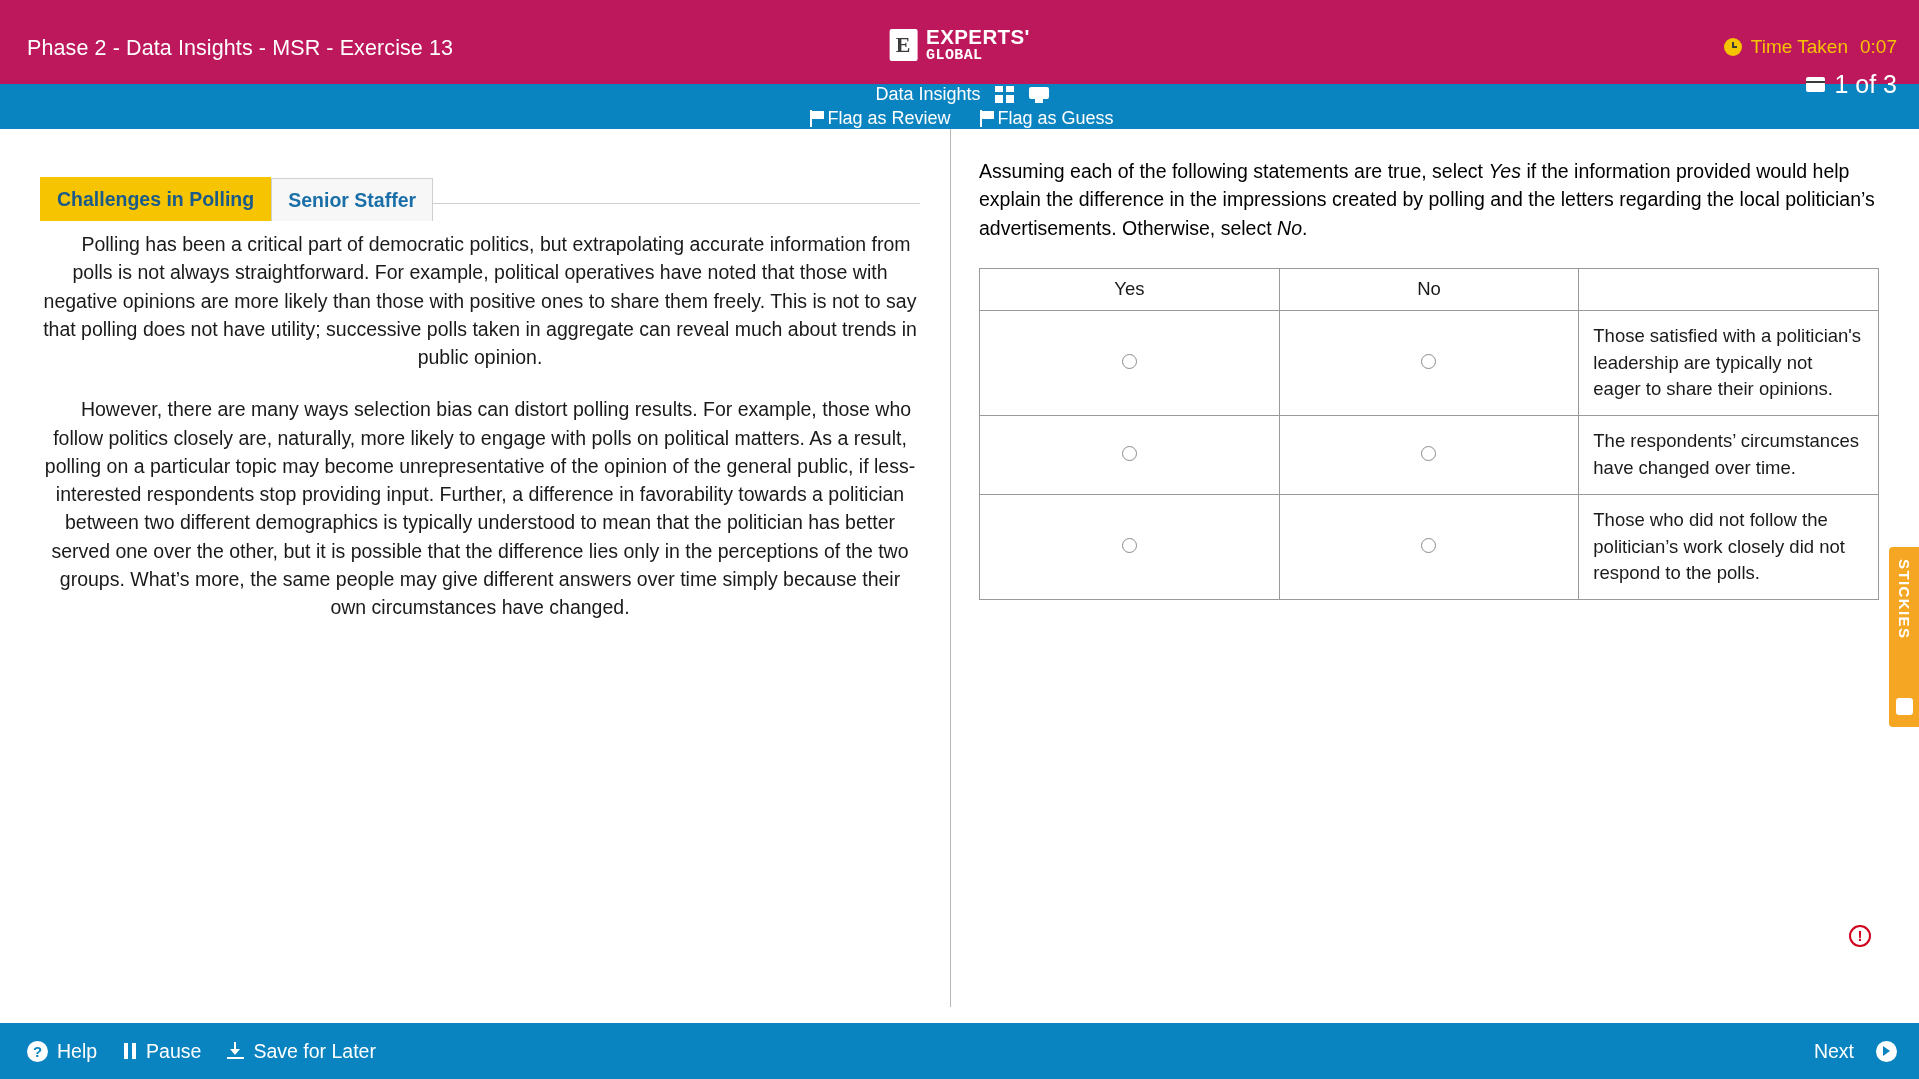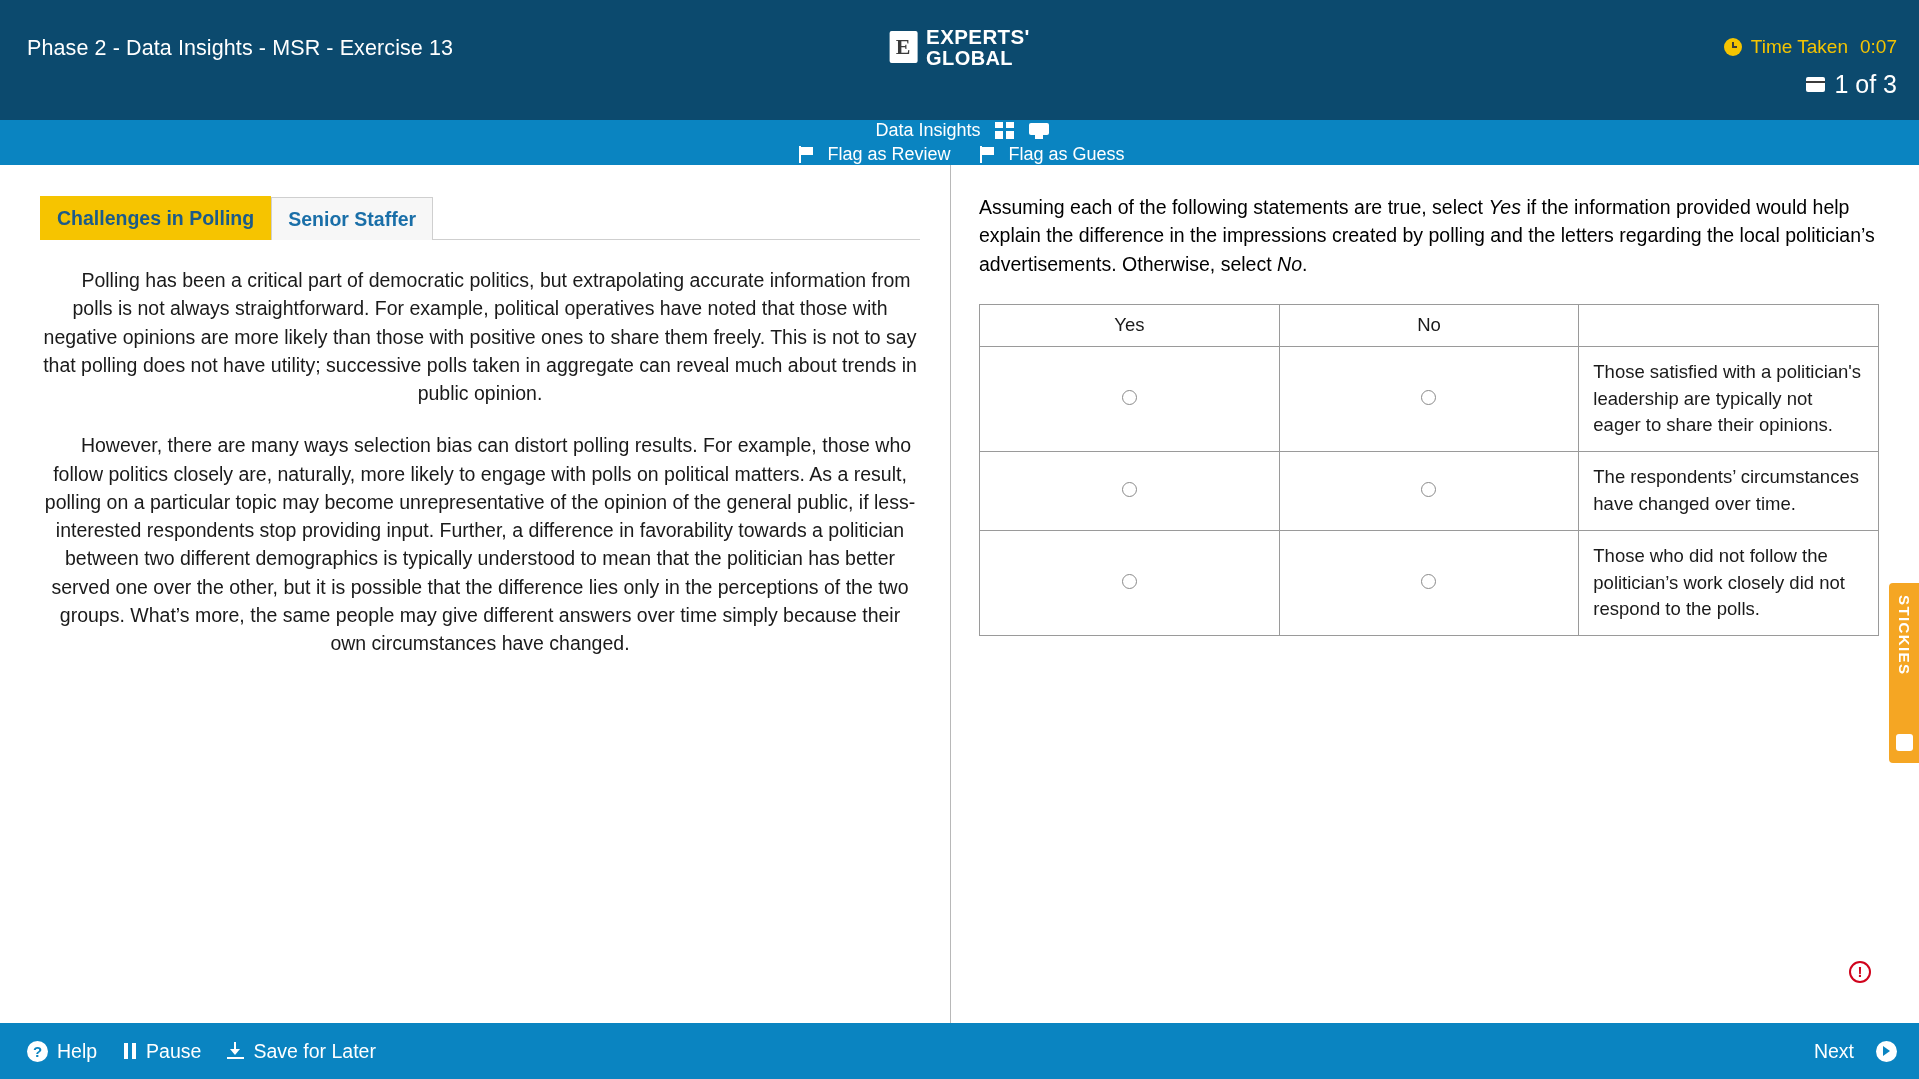--- a/index.html
+++ b/index.html
@@ -7,22 +7,22 @@
     margin: 0; padding: 0;
     width: 1919px; height: 1079px;
     background: #ffffff;
     font-family: "Liberation Sans", sans-serif;
     overflow: hidden;
   }
 
   
   .topbar {
     position: relative;
-    height: 120px;
-    background: #0c4a6e;
+    height: 84px;
+    background: #be185d;
     color: #ffffff;
     display: flex;
     align-items: flex-start;
   }
   .exercise-title {
     position: absolute;
     left: 27px;
     top: 36px;
     font-size: 21.5px;
     color: #ffffff;
@@ -47,21 +47,21 @@
     text-align: center;
     border-radius: 2px;
     font-family: "Liberation Serif", serif;
   }
   .brand-words {
     line-height: 1.0;
     font-weight: bold;
     font-size: 20.5px;
     letter-spacing: .4px;
   }
-  .brand-words .l2 { font-size: 20px; }
+  .brand-words .l2 { font-size: 15px; font-family: Liberation Mono, monospace; }
 
   .timer-wrap {
     position: absolute;
     right: 22px;
     top: 36px;
     text-align: right;
     color: #f5c400;
     font-size: 19px;
   }
   .timer-row {
@@ -131,21 +131,21 @@
   }
   .screen-icon::before{
     content:""; position:absolute; left:0; top:1px; width:20px; height:12px;
     background:#ffffff; border-radius:2px;
   }
   .screen-icon::after{
     content:""; position:absolute; left:6px; top:13px; width:8px; height:4px;
     background:#ffffff;
   }
   .sec-right { display:flex; align-items:center; gap: 30px; }
-  .flag-btn { display:flex; align-items:center; gap:13px; cursor:pointer; }
+  .flag-btn { display:flex; align-items:center; gap:2px; cursor:pointer; }
   .flag-icon {
     display:inline-block; width:15px; height:17px; position:relative;
   }
   .flag-icon::before{
     content:""; position:absolute; left:0; top:0; width:2px; height:17px; background:#fff;
   }
   .flag-icon::after{
     content:""; position:absolute; left:2px; top:1px; width:12px; height:8px; background:#fff;
   }
 
@@ -164,21 +164,21 @@
   .tabs { display: flex; align-items: flex-end; }
   .tab {
     padding: 10px 16px 9px 16px;
     font-size: 19.5px;
     font-weight: bold;
     border: 1px solid #cfcfcf;
     background: #f7f7f7;
     color: #1a6fa8;
     cursor: pointer;
     position: relative;
-    top: 1px;
+    top: 18px;
   }
   .tab.active {
     background: #f6c400;
     color: #1b5b8a;
     border-color: #f6c400;
   }
   .tab:not(.active) { border-bottom: none; }
   .tab-rule {
     height: 1px;
     background: #cfcfcf;

